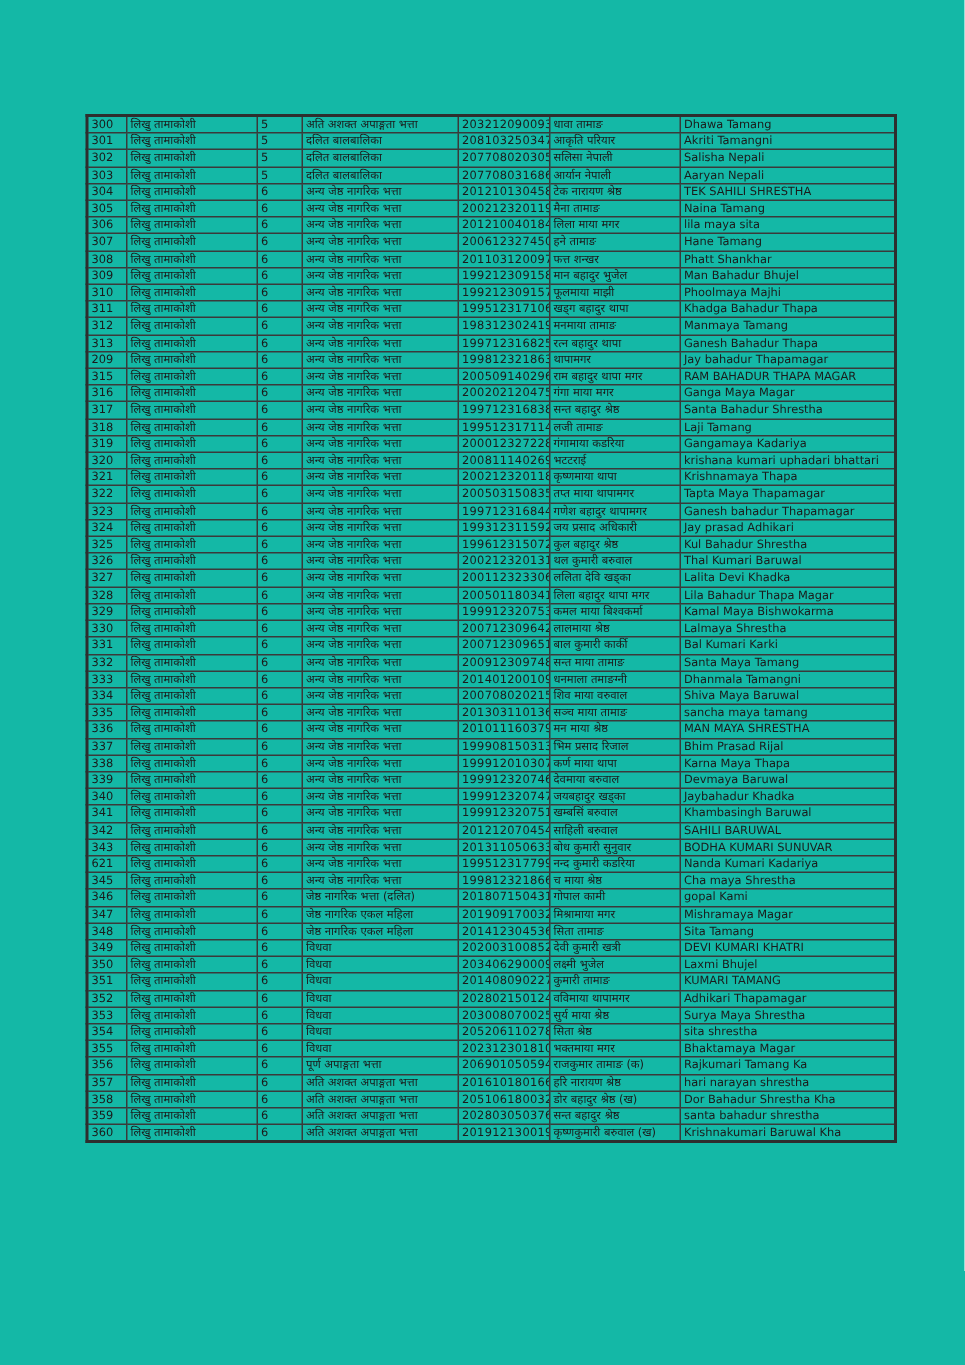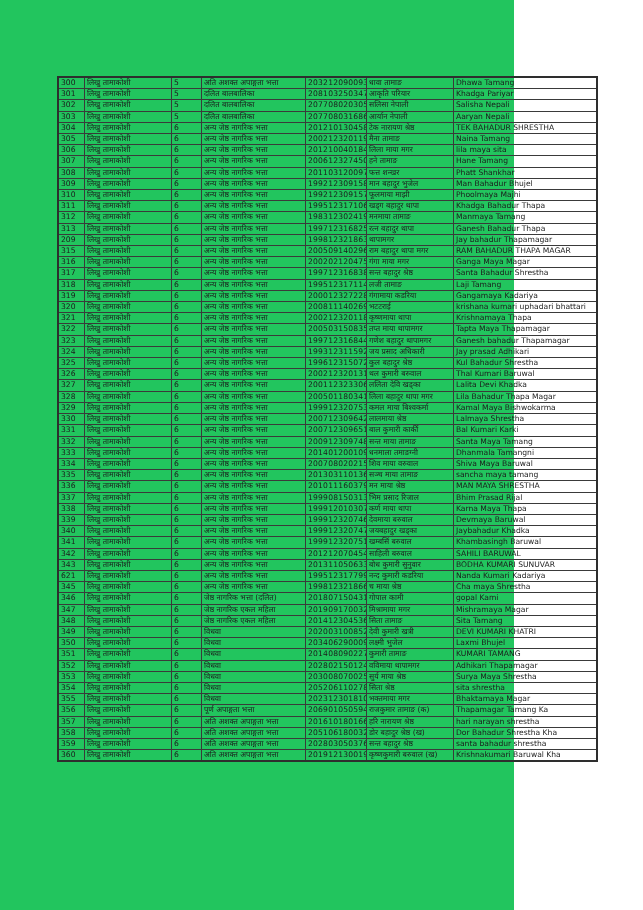--- a/index.html
+++ b/index.html
@@ -5,23 +5,23 @@
   html, body {
     margin: 0;
     padding: 0;
     background: #ffffff;
     width: 643px;
     height: 910px;
     overflow: hidden;
   }
   .page {
     position: relative;
-    width: 514px;
+    width: 643px;
     height: 910px;
-    background: #22c55e;
+    background: #14b8a6;
     font-family: "DejaVu Sans", sans-serif;
     color: #1b1b1b;
   }
   table.ben-table {
     position: absolute;
     left: 57px;
     top: 76px;
     width: 531px;
     border-collapse: collapse;
     table-layout: fixed;
@@ -61,21 +61,21 @@
           <td class="c-np">धावा तामाङ</td>
           <td class="c-en">Dhawa Tamang</td>
         </tr>
         <tr>
           <td class="c-sn">301</td>
           <td class="c-local">लिखु तामाकोशी</td>
           <td class="c-ward">5</td>
           <td class="c-type">दलित बालबालिका</td>
           <td class="c-id">2081032503474</td>
           <td class="c-np">आकृति परियार</td>
-          <td class="c-en">Khadga Pariyar</td>
+          <td class="c-en">Akriti Tamangni</td>
         </tr>
         <tr>
           <td class="c-sn">302</td>
           <td class="c-local">लिखु तामाकोशी</td>
           <td class="c-ward">5</td>
           <td class="c-type">दलित बालबालिका</td>
           <td class="c-id">2077080203058</td>
           <td class="c-np">सलिसा नेपाली</td>
           <td class="c-en">Salisha Nepali</td>
         </tr>
@@ -88,21 +88,21 @@
           <td class="c-np">आर्यान नेपाली</td>
           <td class="c-en">Aaryan Nepali</td>
         </tr>
         <tr>
           <td class="c-sn">304</td>
           <td class="c-local">लिखु तामाकोशी</td>
           <td class="c-ward">6</td>
           <td class="c-type">अन्य जेष्ठ नागरिक भत्ता</td>
           <td class="c-id">2012101304585</td>
           <td class="c-np">टेक नारायण श्रेष्ठ</td>
-          <td class="c-en">TEK BAHADUR SHRESTHA</td>
+          <td class="c-en">TEK SAHILI SHRESTHA</td>
         </tr>
         <tr>
           <td class="c-sn">305</td>
           <td class="c-local">लिखु तामाकोशी</td>
           <td class="c-ward">6</td>
           <td class="c-type">अन्य जेष्ठ नागरिक भत्ता</td>
           <td class="c-id">2002123201193</td>
           <td class="c-np">मैना तामाङ</td>
           <td class="c-en">Naina Tamang</td>
         </tr>
@@ -556,21 +556,21 @@
           <td class="c-np">भक्तमाया मगर</td>
           <td class="c-en">Bhaktamaya Magar</td>
         </tr>
         <tr>
           <td class="c-sn">356</td>
           <td class="c-local">लिखु तामाकोशी</td>
           <td class="c-ward">6</td>
           <td class="c-type">पूर्ण अपाङ्गता भत्ता</td>
           <td class="c-id">2069010505942</td>
           <td class="c-np">राजकुमार तामाङ (क)</td>
-          <td class="c-en">Thapamagar Tamang Ka</td>
+          <td class="c-en">Rajkumari Tamang Ka</td>
         </tr>
         <tr>
           <td class="c-sn">357</td>
           <td class="c-local">लिखु तामाकोशी</td>
           <td class="c-ward">6</td>
           <td class="c-type">अति अशक्त अपाङ्गता भत्ता</td>
           <td class="c-id">2016101801664</td>
           <td class="c-np">हरि नारायण श्रेष्ठ</td>
           <td class="c-en">hari narayan shrestha</td>
         </tr>

